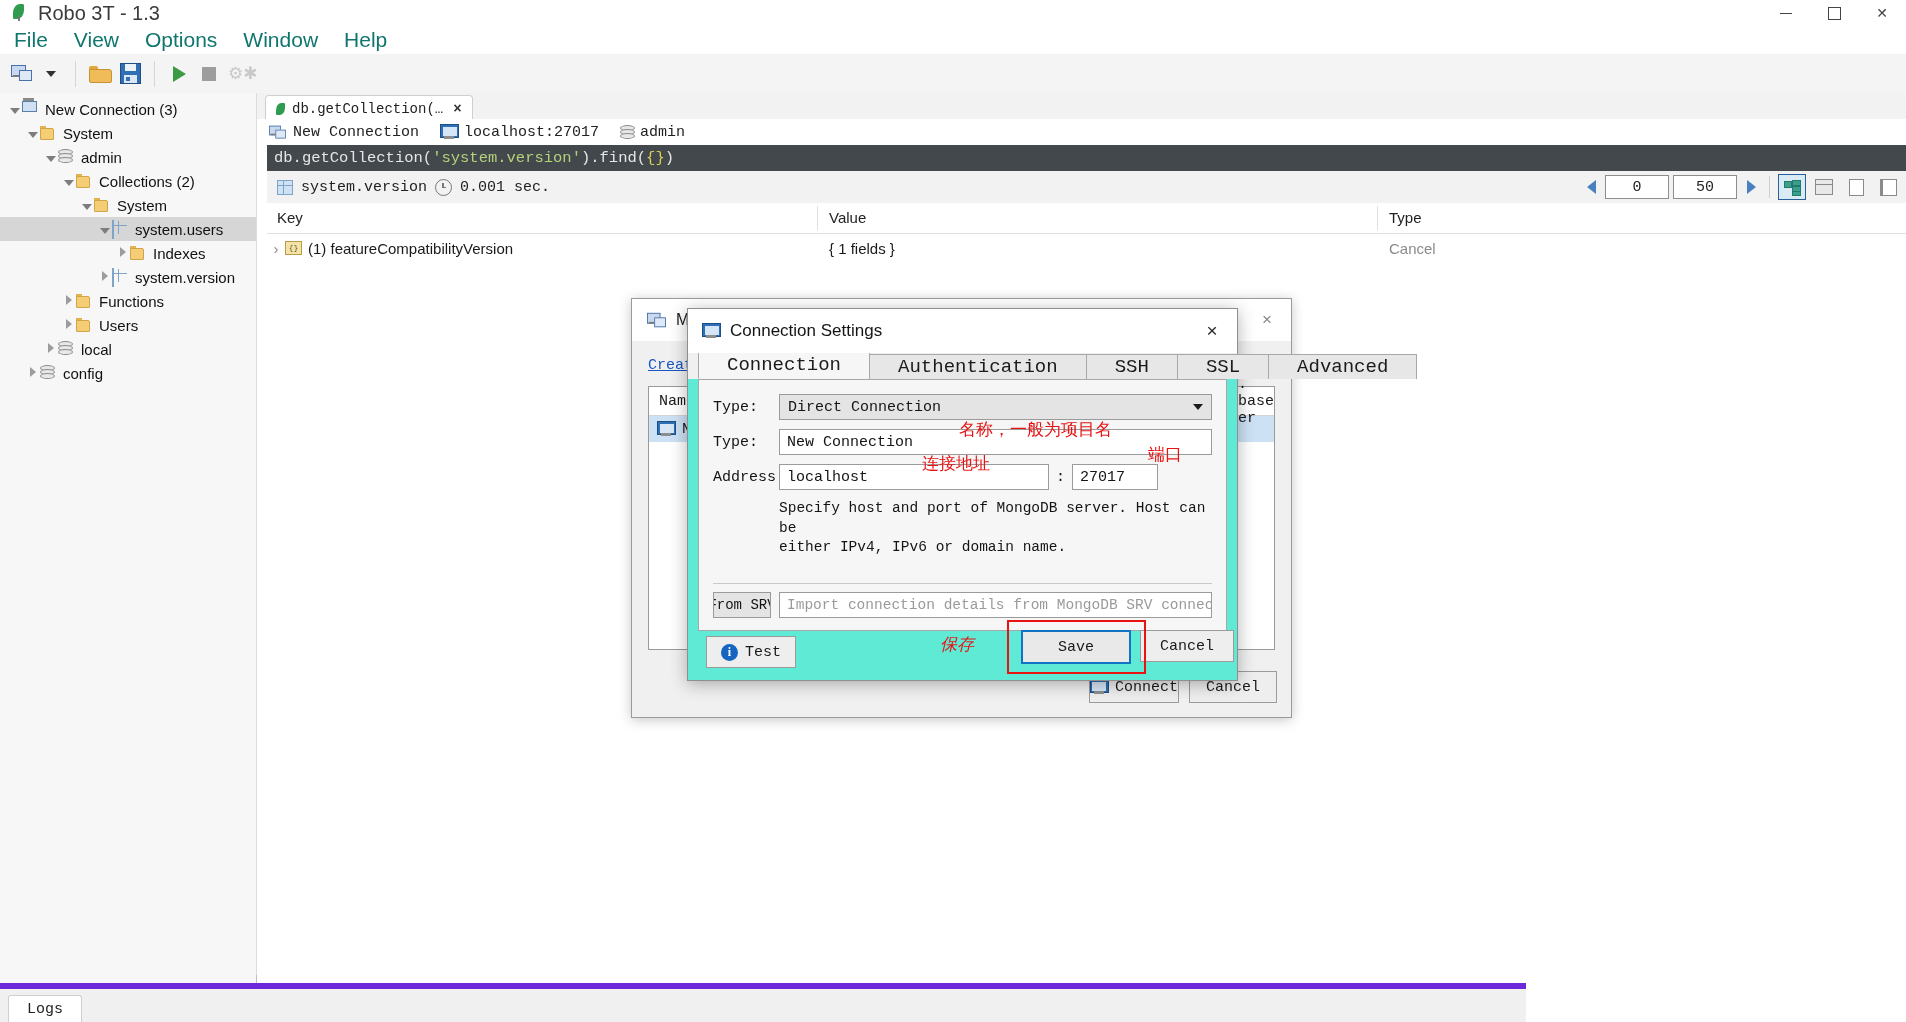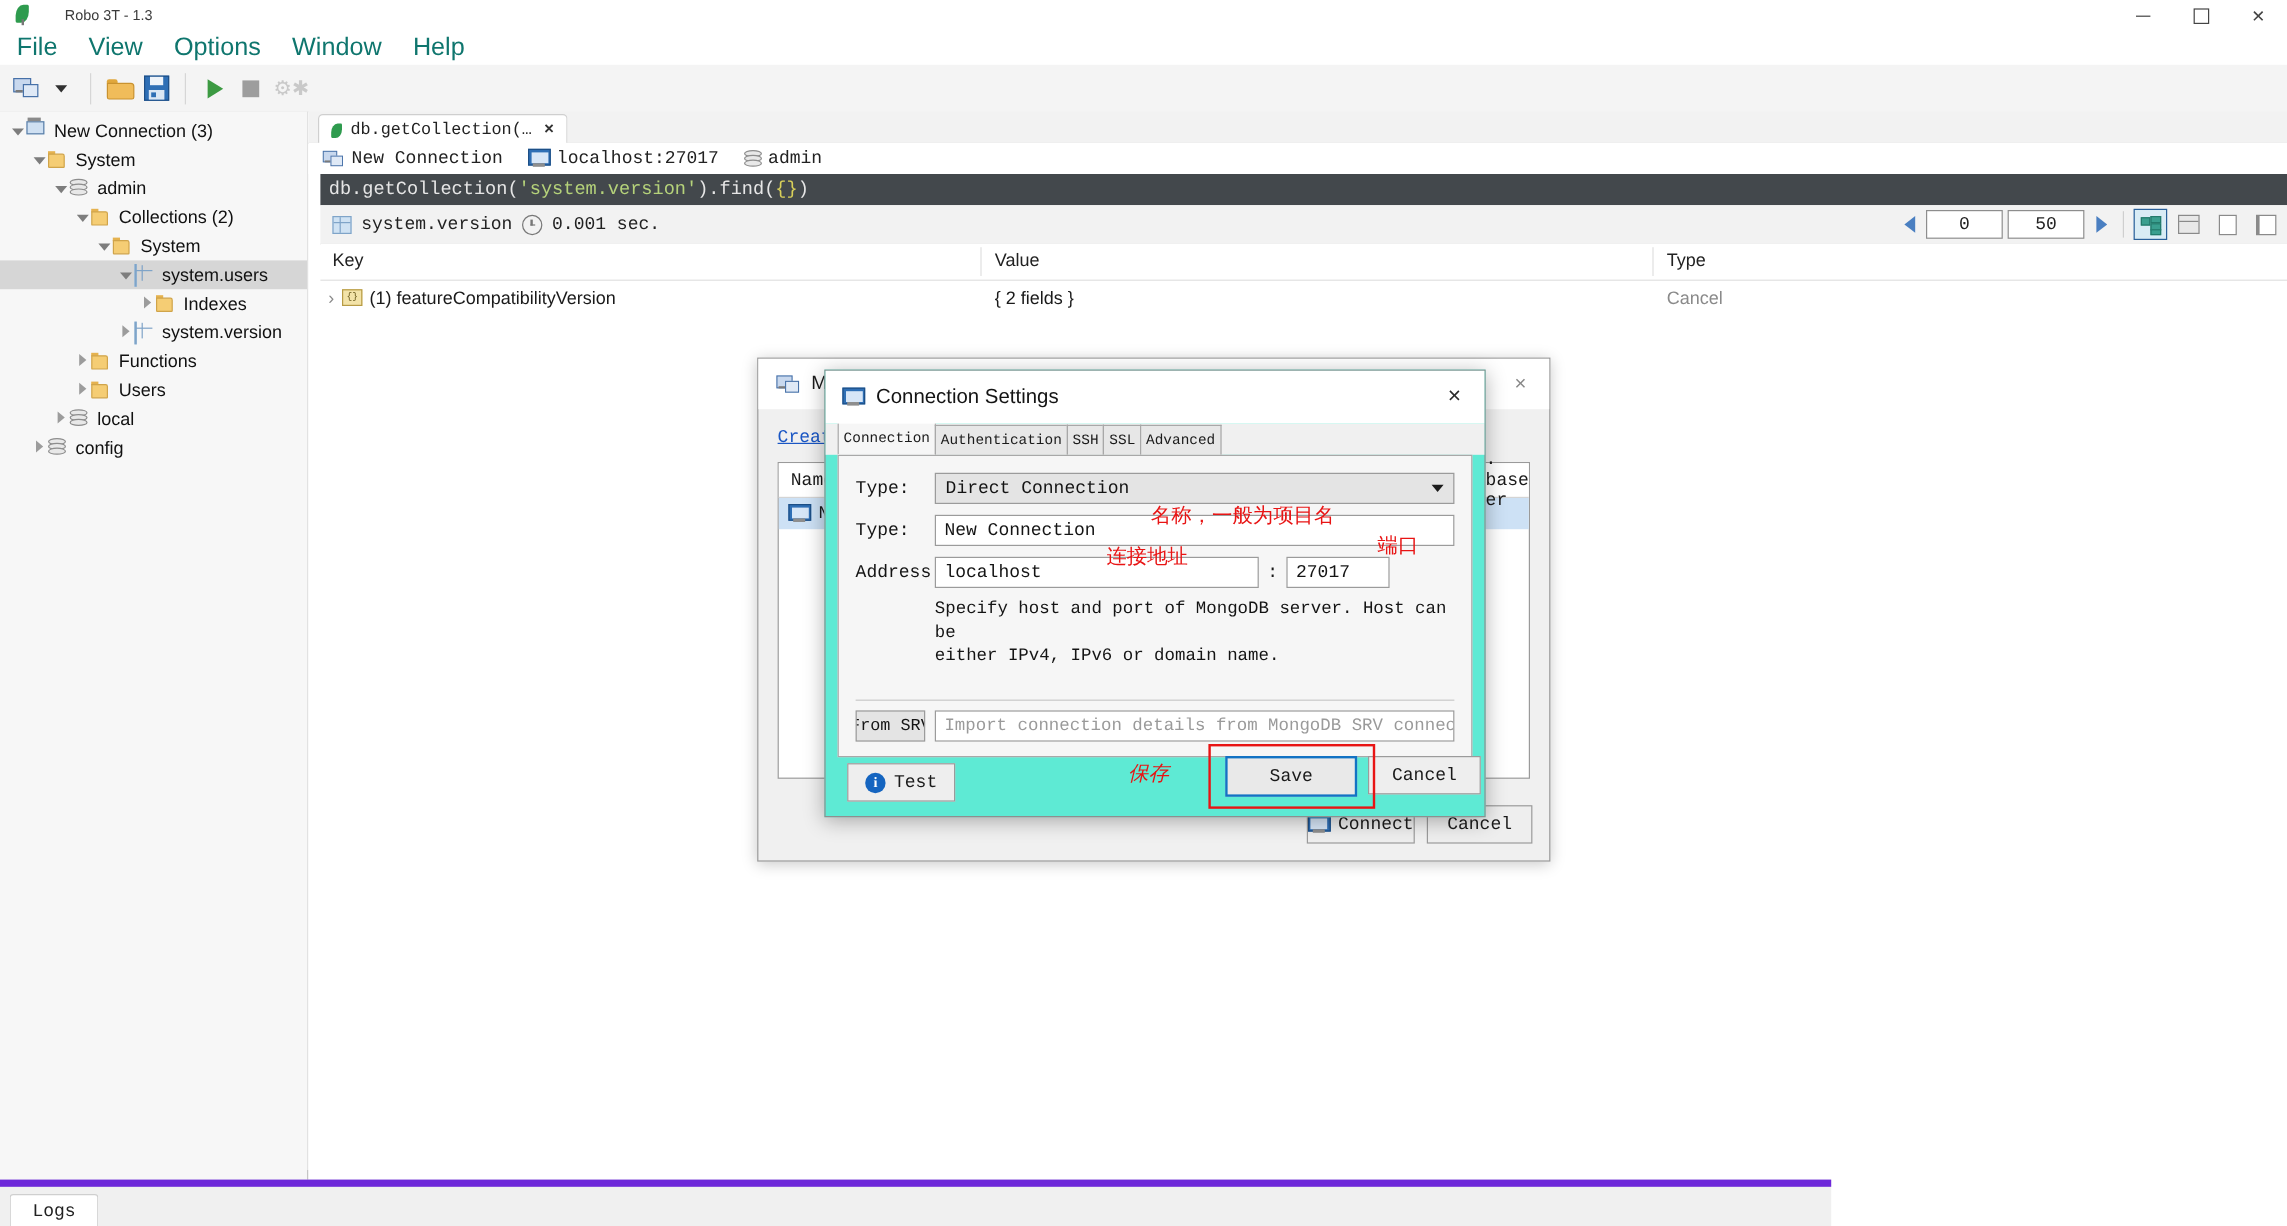--- a/index.html
+++ b/index.html
@@ -19,21 +19,21 @@
     position: absolute; left:0; top:0; width:1906px; height:26px;
     background:#ffffff; display:flex; align-items:center;
   }
   .titlebar .tb-icon { width:18px; height:18px; margin-left:10px; position:relative; }
   .leaf {
     width:11px; height:15px; background:#2e9b4e; position:absolute; left:3px; top:0;
     border-radius: 60% 10% 60% 10%;
     transform: rotate(0deg);
   }
   .leaf-stem { position:absolute; left:8px; top:12px; width:2px; height:5px; background:#777; }
-  .titlebar .tb-title { margin-left:26px; font-size:12px; color:#3b3b3b; }
+  .titlebar .tb-title { margin-left:10px; font-size:20px; color:#3b3b3b; }
   .wincontrols { position:absolute; right:0; top:0; height:26px; display:flex; }
   .wc { width:48px; height:26px; display:flex; align-items:center; justify-content:center; color:#444; font-size:14px; }
   .wc .gl { display:block; line-height:1; }
   .wc-min .gl { width:12px; height:1px; background:#444; }
   .wc-max .gl { width:11px; height:11px; border:1px solid #444; }
 
   
   .menubar { position:absolute; left:0; top:26px; width:1906px; height:28px; background:#fff; display:flex; align-items:center; }
   .menu-item { padding:3px 12px; font-size:21px; color:#0f766e; margin-left:2px; }
 
@@ -158,22 +158,22 @@
   .csdlg { position:absolute; left:687px; top:308px; width:549px; height:371px; background:#5eead4; border:1px solid #8f8f8f; box-shadow:0 3px 16px rgba(0,0,0,.30); }
   .cs-title { height:44px; background:#fff; display:flex; align-items:center; padding-left:14px; gap:10px; font-size:17px; color:#141414; position:relative; }
   .cs-x { position:absolute; right:12px; top:10px; width:26px; height:24px; display:flex; align-items:center; justify-content:center; color:#2b2b2b; font-size:19px; }
   .i-monitor { width:18px; height:16px; position:relative; }
   .i-monitor .scr { position:absolute; left:0; top:0; width:17px; height:12px; background:#2f6fb5; border:1px solid #1d4f86; }
   .i-monitor .scr i { position:absolute; left:1.5px; top:1.5px; width:14px; height:9px; background:#d7e6f7; display:block; }
   .i-monitor .base { position:absolute; left:4px; top:12px; width:10px; height:3px; background:#8e8e8e; }
 
   .cs-tabs { display:flex; align-items:flex-end; height:26px; padding-left:10px; background:#f0f0f0; }
   .cs-tab {
-    height:24px; padding:0 4px; display:flex; align-items:center;
-    font-family:"Liberation Mono", monospace; font-size:12px; color:#1b1b1b;
+    height:24px; padding:0 28px; display:flex; align-items:center;
+    font-family:"Liberation Mono", monospace; font-size:19px; color:#1b1b1b;
     background:#e7e7e7; border:1px solid #a8a8a8; border-bottom:none; margin-right:-1px;
   }
   .cs-tab.active { background:#f6f6f6; height:26px; border-bottom:1px solid #f6f6f6; }
   .cs-pane { margin:0 10px; height:236px; background:#f6f6f6; border:1px solid #a8a8a8; position:relative; padding:14px 14px 0 14px; }
   .frow { display:flex; align-items:center; margin-bottom:9px; position:relative; }
   .flabel { width:66px; font-family:"Liberation Mono", monospace; font-size:15px; color:#141414; }
   .fsel {
     flex:1; height:24px; background:#e4e4e4; border:1px solid #9b9b9b;
     display:flex; align-items:center; padding:0 8px;
     font-family:"Liberation Mono", monospace; font-size:15px; color:#141414; position:relative;
@@ -449,21 +449,21 @@
       <span class="gh-div" style="left:550px;"></span>
       <span class="gh-cell" style="left:562px;">Value</span>
       <span class="gh-div" style="left:1110px;"></span>
       <span class="gh-cell" style="left:1122px;">Type</span>
     </div>
 
     <div class="grow">
       <span class="kv-exp">›</span>
       <span class="i-obj">{}</span>
       <span>(1) featureCompatibilityVersion</span>
-      <span style="position:absolute;left:562px;">{ 2 fields }</span>
+      <span style="position:absolute;left:562px;">{ 1 fields }</span>
       <span style="position:absolute;left:1122px;color:#8a8a8a;">Cancel</span>
     </div>
   </div>
 
   <div class="bgdlg">
     <div class="bgdlg-title">
       <span class="ic-conn" style="transform:scale(.9)">
           <i class="m1"></i>
           <i class="m1b"></i>
           <i class="m2"></i>

